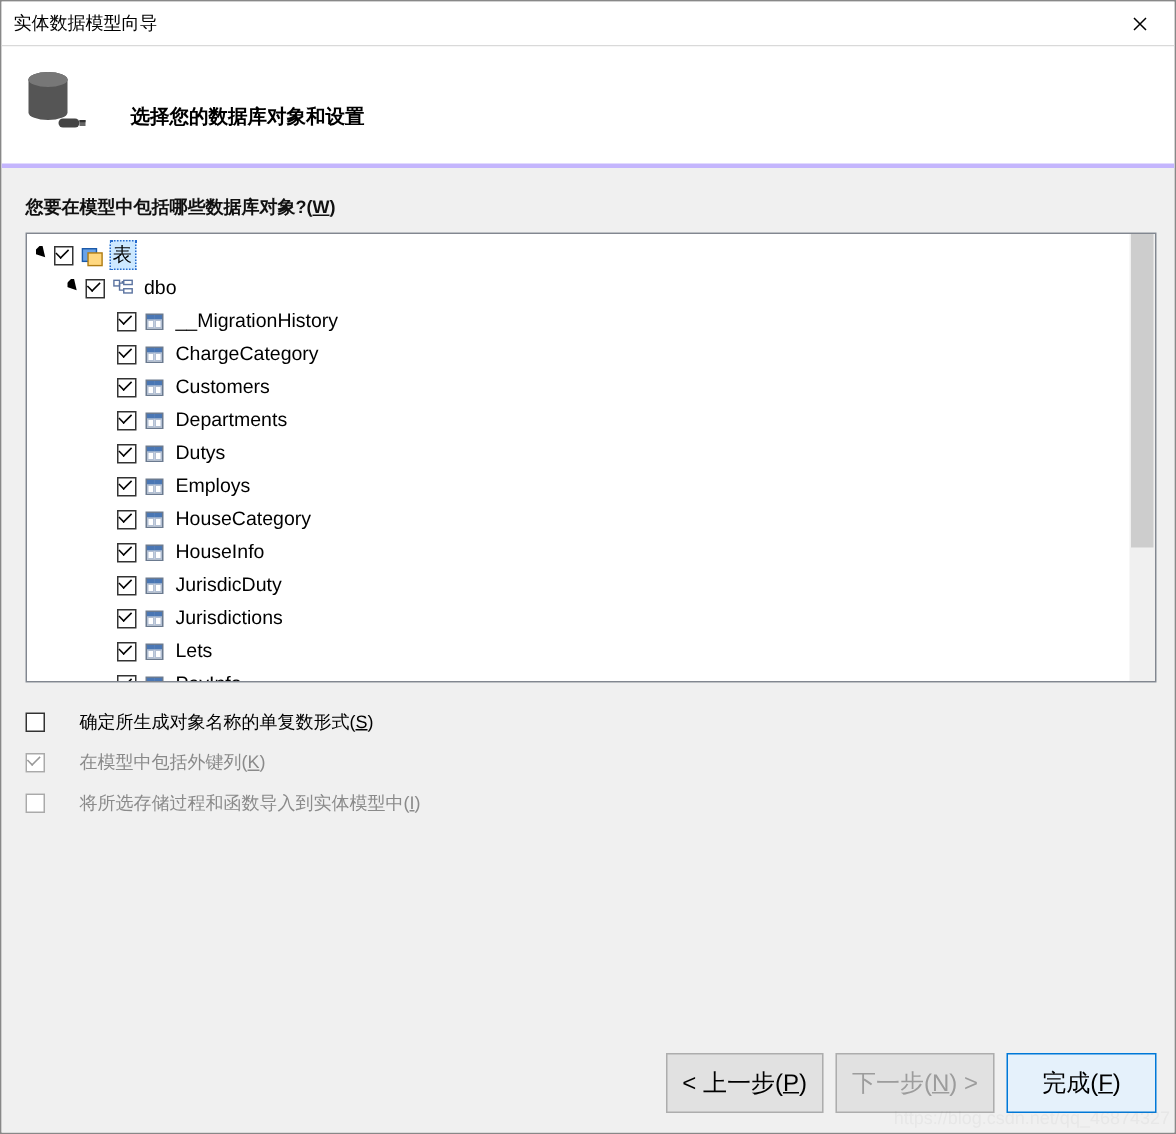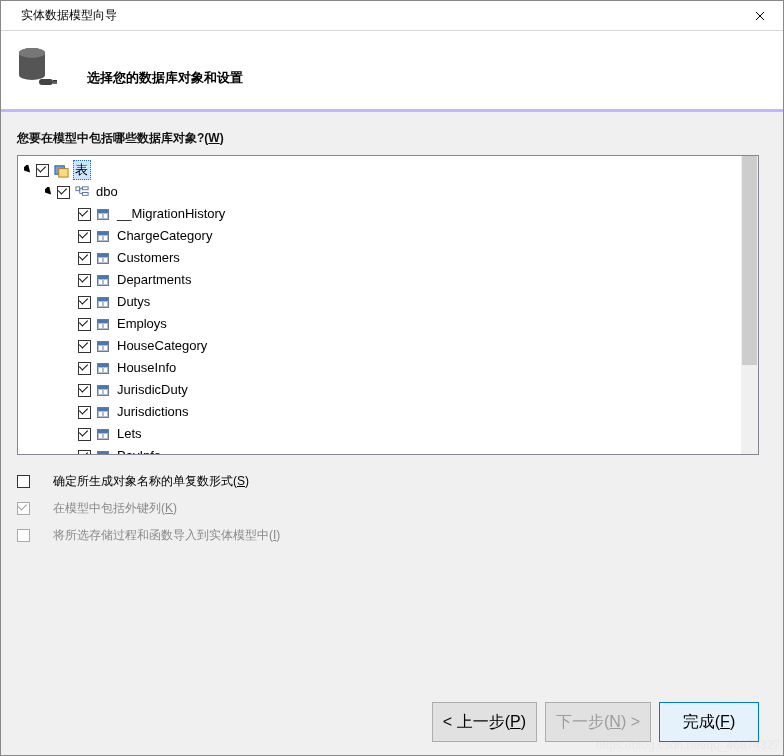--- a/index.html
+++ b/index.html
@@ -15,21 +15,21 @@
   }
   
   .titlebar {
     height: 30px;
     display: flex;
     align-items: center;
     padding: 0 0 0 8px;
     background: #fff;
     border-bottom: 1px solid #d9d9d9;
   }
-  .titlebar .title { font-size: 12px; color: #000; margin-left: 12px; }
+  .titlebar .title { font-size: 12px; color: #000; }
   .titlebar .close {
     margin-left: auto;
     width: 46px;
     height: 30px;
     display: flex;
     align-items: center;
     justify-content: center;
     cursor: pointer;
   }
   .titlebar .close svg { width: 10px; height: 10px; }
@@ -45,21 +45,21 @@
   .header .subtitle {
     font-size: 13px;
     font-weight: 700;
     color: #000;
     padding-top: 18px;
   }
   .db-icon { width: 42px; height: 48px; flex: none; }
   
   .body {
     background: #f0f0f0;
-    padding: 18px 24px 14px 16px;
+    padding: 18px 12px 14px 16px;
     height: calc(756px - 32px - 80px);
     display: flex;
     flex-direction: column;
   }
   .question {
     font-size: 12px;
     font-weight: 700;
     margin-bottom: 8px;
     color: #111;
   }

